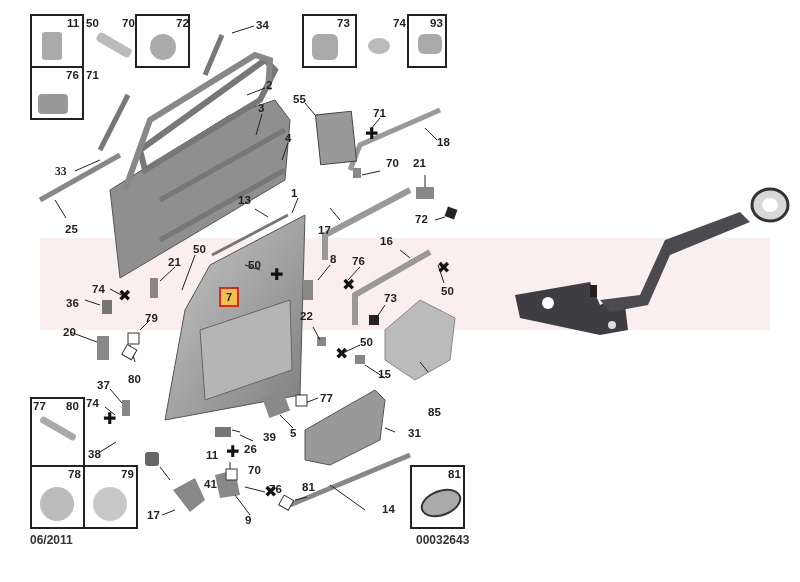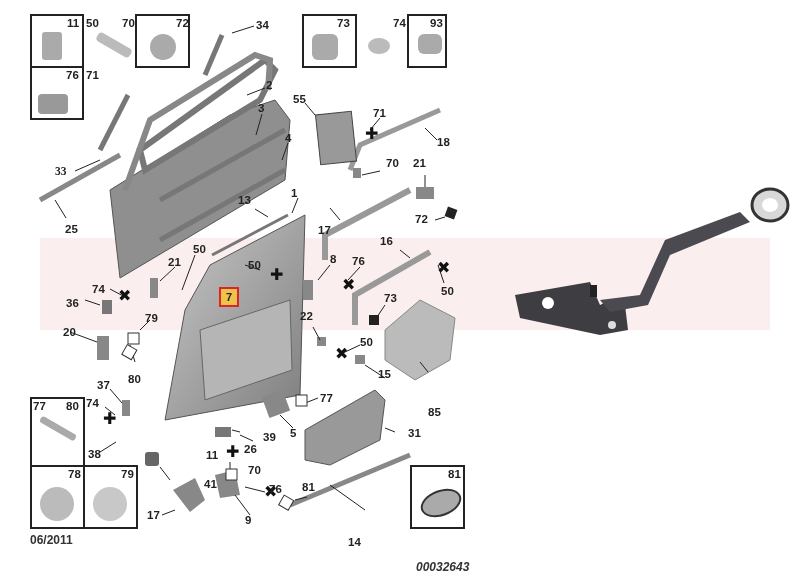--- a/index.html
+++ b/index.html
@@ -193,21 +193,21 @@
 <span class="num" style="left:68px;top:469px;">78</span>
 <span class="num" style="left:121px;top:469px;">79</span>
 <div style="position:absolute;left:38px;top:425px;width:40px;height:7px;background:#aaa;border-radius:3px;transform:rotate(30deg);"></div>
 <div style="position:absolute;left:40px;top:487px;width:34px;height:34px;background:#bbb;border-radius:50%;"></div>
 <div style="position:absolute;left:93px;top:487px;width:34px;height:34px;background:#c8c8c8;border-radius:50%;"></div>
 <span class="foot" style="left:30px;top:533px;">06/2011</span>
 
 <div class="box" style="left:410px;top:465px;width:55px;height:64px;"></div>
 <span class="num" style="left:448px;top:469px;">81</span>
 <div style="position:absolute;left:420px;top:490px;width:38px;height:22px;background:#aaa;border:2px solid #333;border-radius:50%;transform:rotate(-20deg);"></div>
-<span class="foot" style="left:416px;top:560px;font-style:italic;">00032643</span>
+<span class="foot" style="left:416px;top:533px;">00032643</span>
 
 <span class="lbl" style="left:256px;top:20px;">34</span>
 <span class="lbl" style="left:266px;top:80px;">2</span>
 <span class="lbl" style="left:258px;top:103px;">3</span>
 <span class="lbl" style="left:285px;top:133px;">4</span>
 <span class="lbl" style="left:55px;top:166px;font-family:Liberation Serif, serif;">33</span>
 <span class="lbl" style="left:65px;top:224px;">25</span>
 <span class="lbl" style="left:238px;top:195px;">13</span>
 <span class="lbl" style="left:291px;top:188px;">1</span>
 <span class="lbl" style="left:193px;top:244px;">50</span>
@@ -222,21 +222,21 @@
 <span class="lbl" style="left:97px;top:380px;">37</span>
 <span class="lbl" style="left:86px;top:398px;">74</span>
 <span class="lbl" style="left:88px;top:449px;">38</span>
 <span class="lbl" style="left:168px;top:479px;margin-left:36px;">41</span>
 <span class="lbl" style="left:147px;top:510px;">17</span>
 <span class="lbl" style="left:206px;top:450px;">11</span>
 <span class="lbl" style="left:248px;top:465px;">70</span>
 <span class="lbl" style="left:269px;top:484px;">76</span>
 <span class="lbl" style="left:245px;top:515px;">9</span>
 <span class="lbl" style="left:302px;top:482px;">81</span>
-<span class="lbl" style="left:348px;top:504px;margin-top:33px;">14</span>
+<span class="lbl" style="left:382px;top:504px;">14</span>
 <span class="lbl" style="left:408px;top:428px;">31</span>
 <span class="lbl" style="left:320px;top:393px;">77</span>
 <span class="lbl" style="left:290px;top:428px;">5</span>
 <span class="lbl" style="left:263px;top:432px;">39</span>
 <span class="lbl" style="left:244px;top:444px;">26</span>
 <span class="lbl" style="left:300px;top:311px;">22</span>
 <span class="lbl" style="left:360px;top:337px;">50</span>
 <span class="lbl" style="left:378px;top:369px;">15</span>
 <span class="lbl" style="left:428px;top:375px;margin-top:32px;">85</span>
 <span class="lbl" style="left:384px;top:293px;">73</span>

